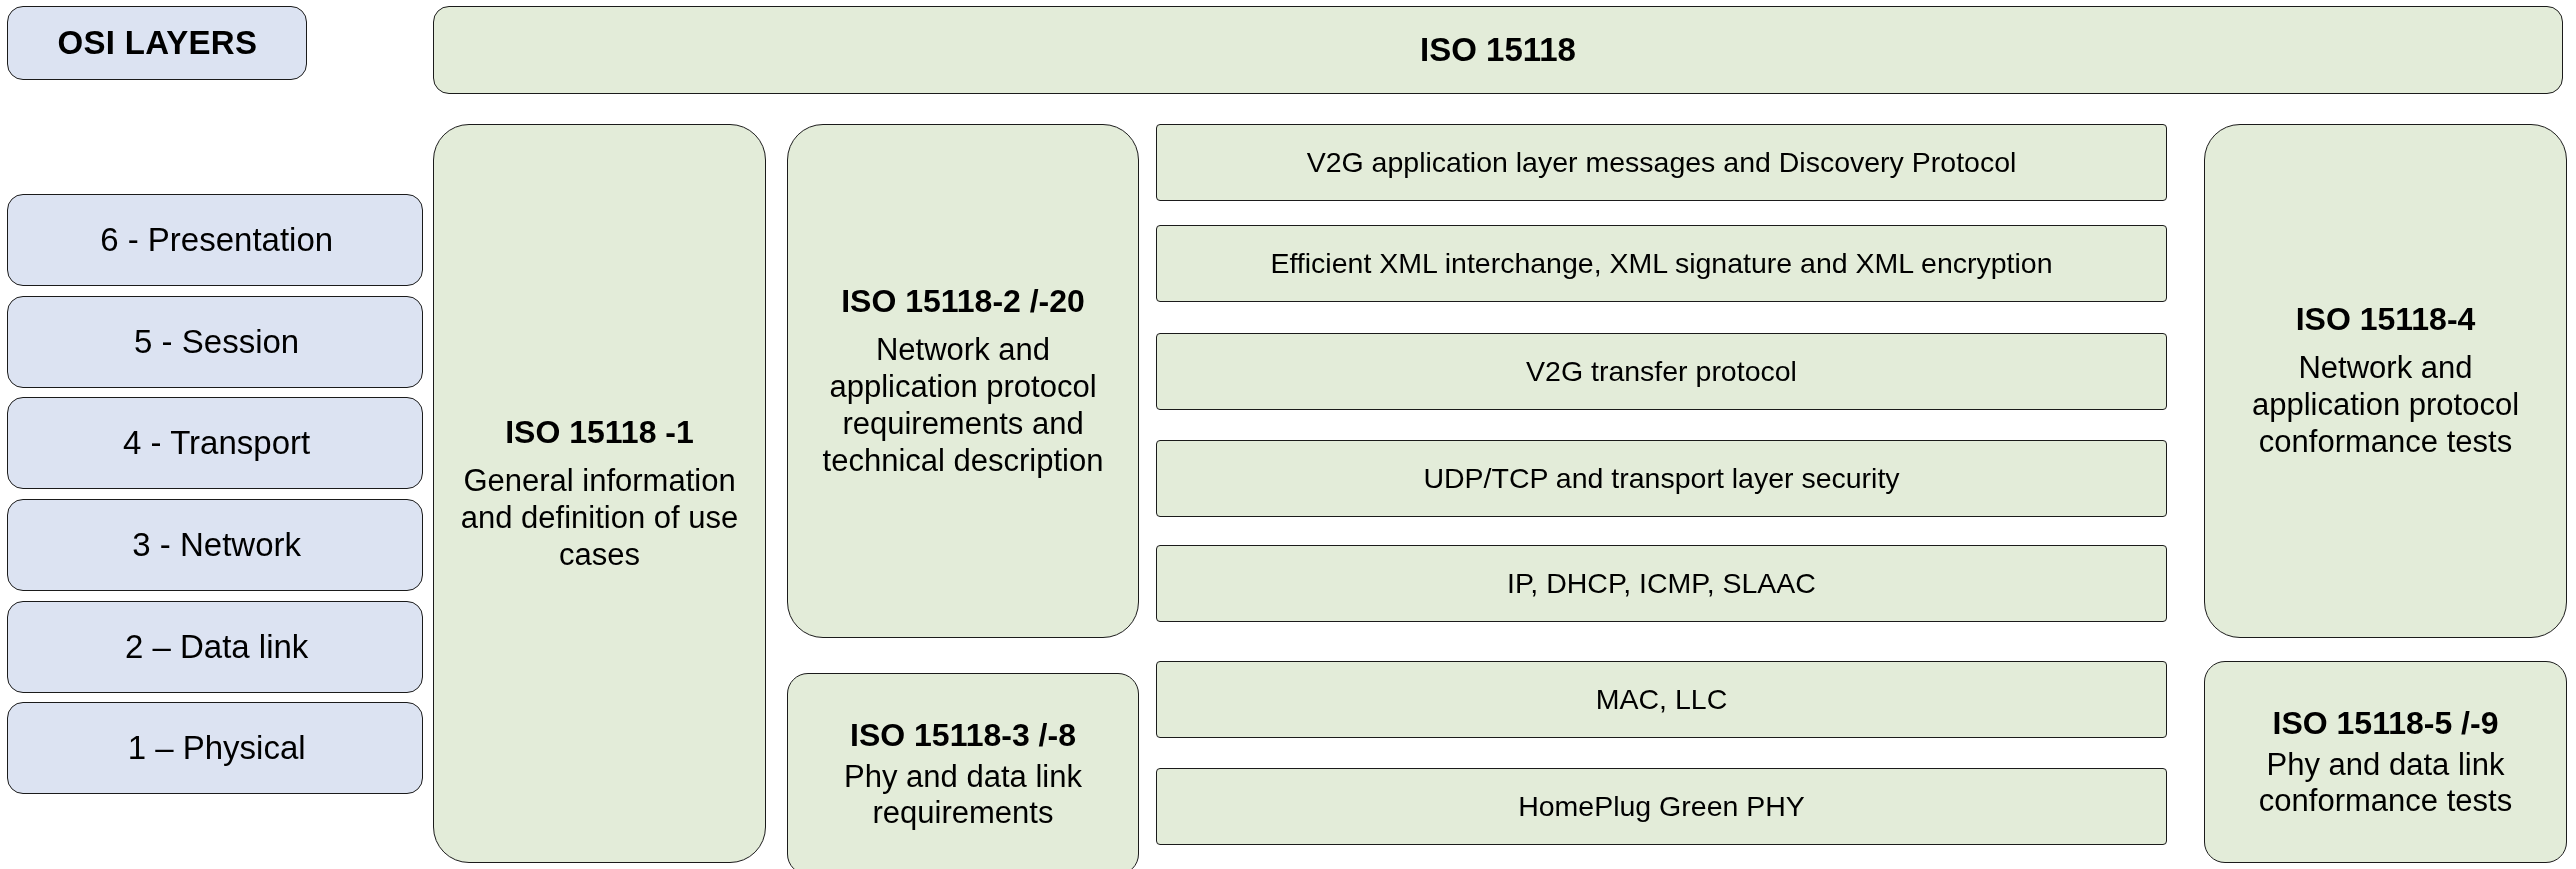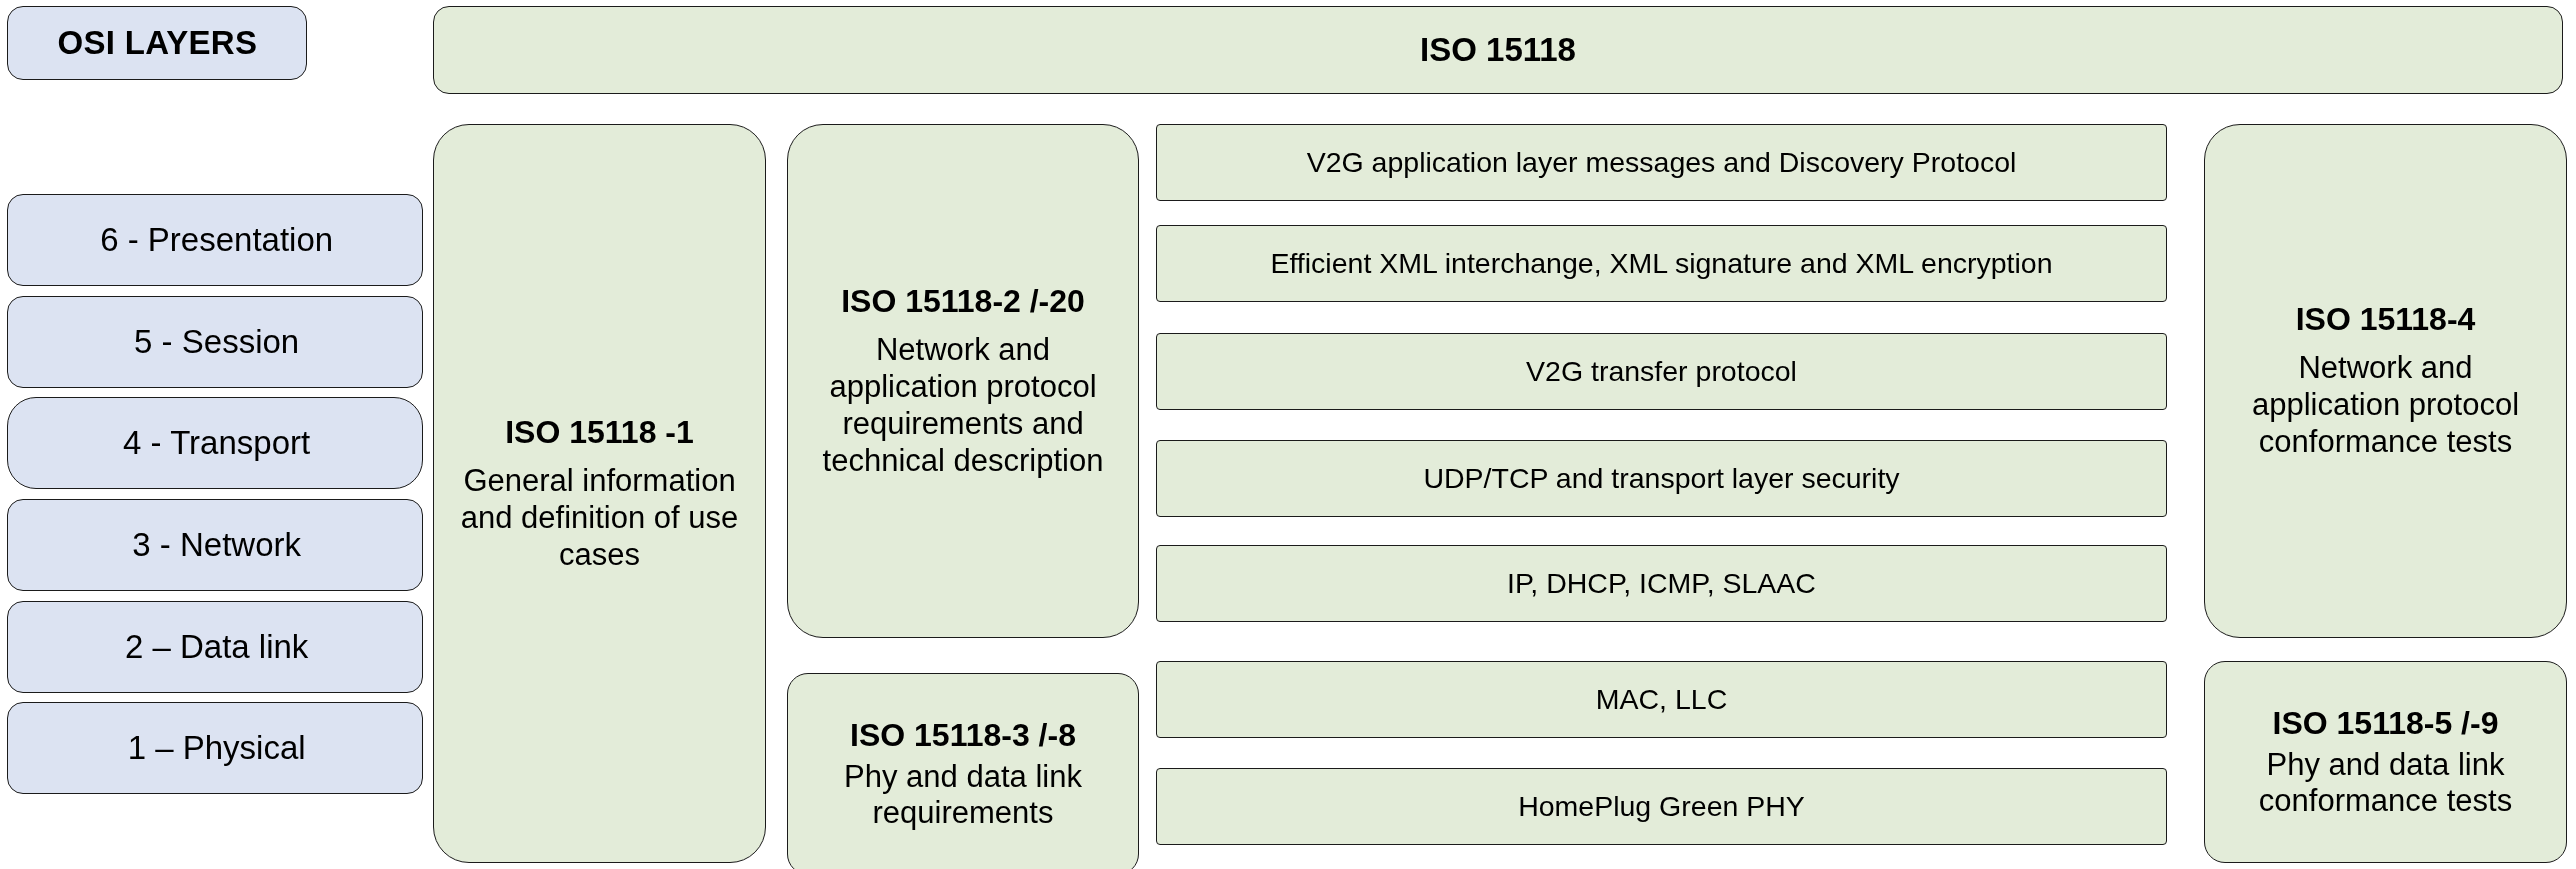--- a/index.html
+++ b/index.html
@@ -109,21 +109,21 @@
   <div class="box box-blue osi-header">
     <span>OSI LAYERS</span>
   </div>
 
   <div class="box box-blue osi-layer" style="top:194px;">
     <span class="lbl">6 - Presentation</span>
   </div>
   <div class="box box-blue osi-layer" style="top:296px;">
     <span class="lbl">5 - Session</span>
   </div>
-  <div class="box box-blue osi-layer" style="top:397px;border-radius:29px;">
+  <div class="box box-blue osi-layer" style="top:397px;">
     <span class="lbl">4 - Transport</span>
   </div>
   <div class="box box-blue osi-layer" style="top:499px;">
     <span class="lbl">3 - Network</span>
   </div>
   <div class="box box-blue osi-layer" style="top:601px;">
     <span class="lbl">2 – Data link</span>
   </div>
   <div class="box box-blue osi-layer" style="top:702px;">
     <span class="lbl">1 – Physical</span>

